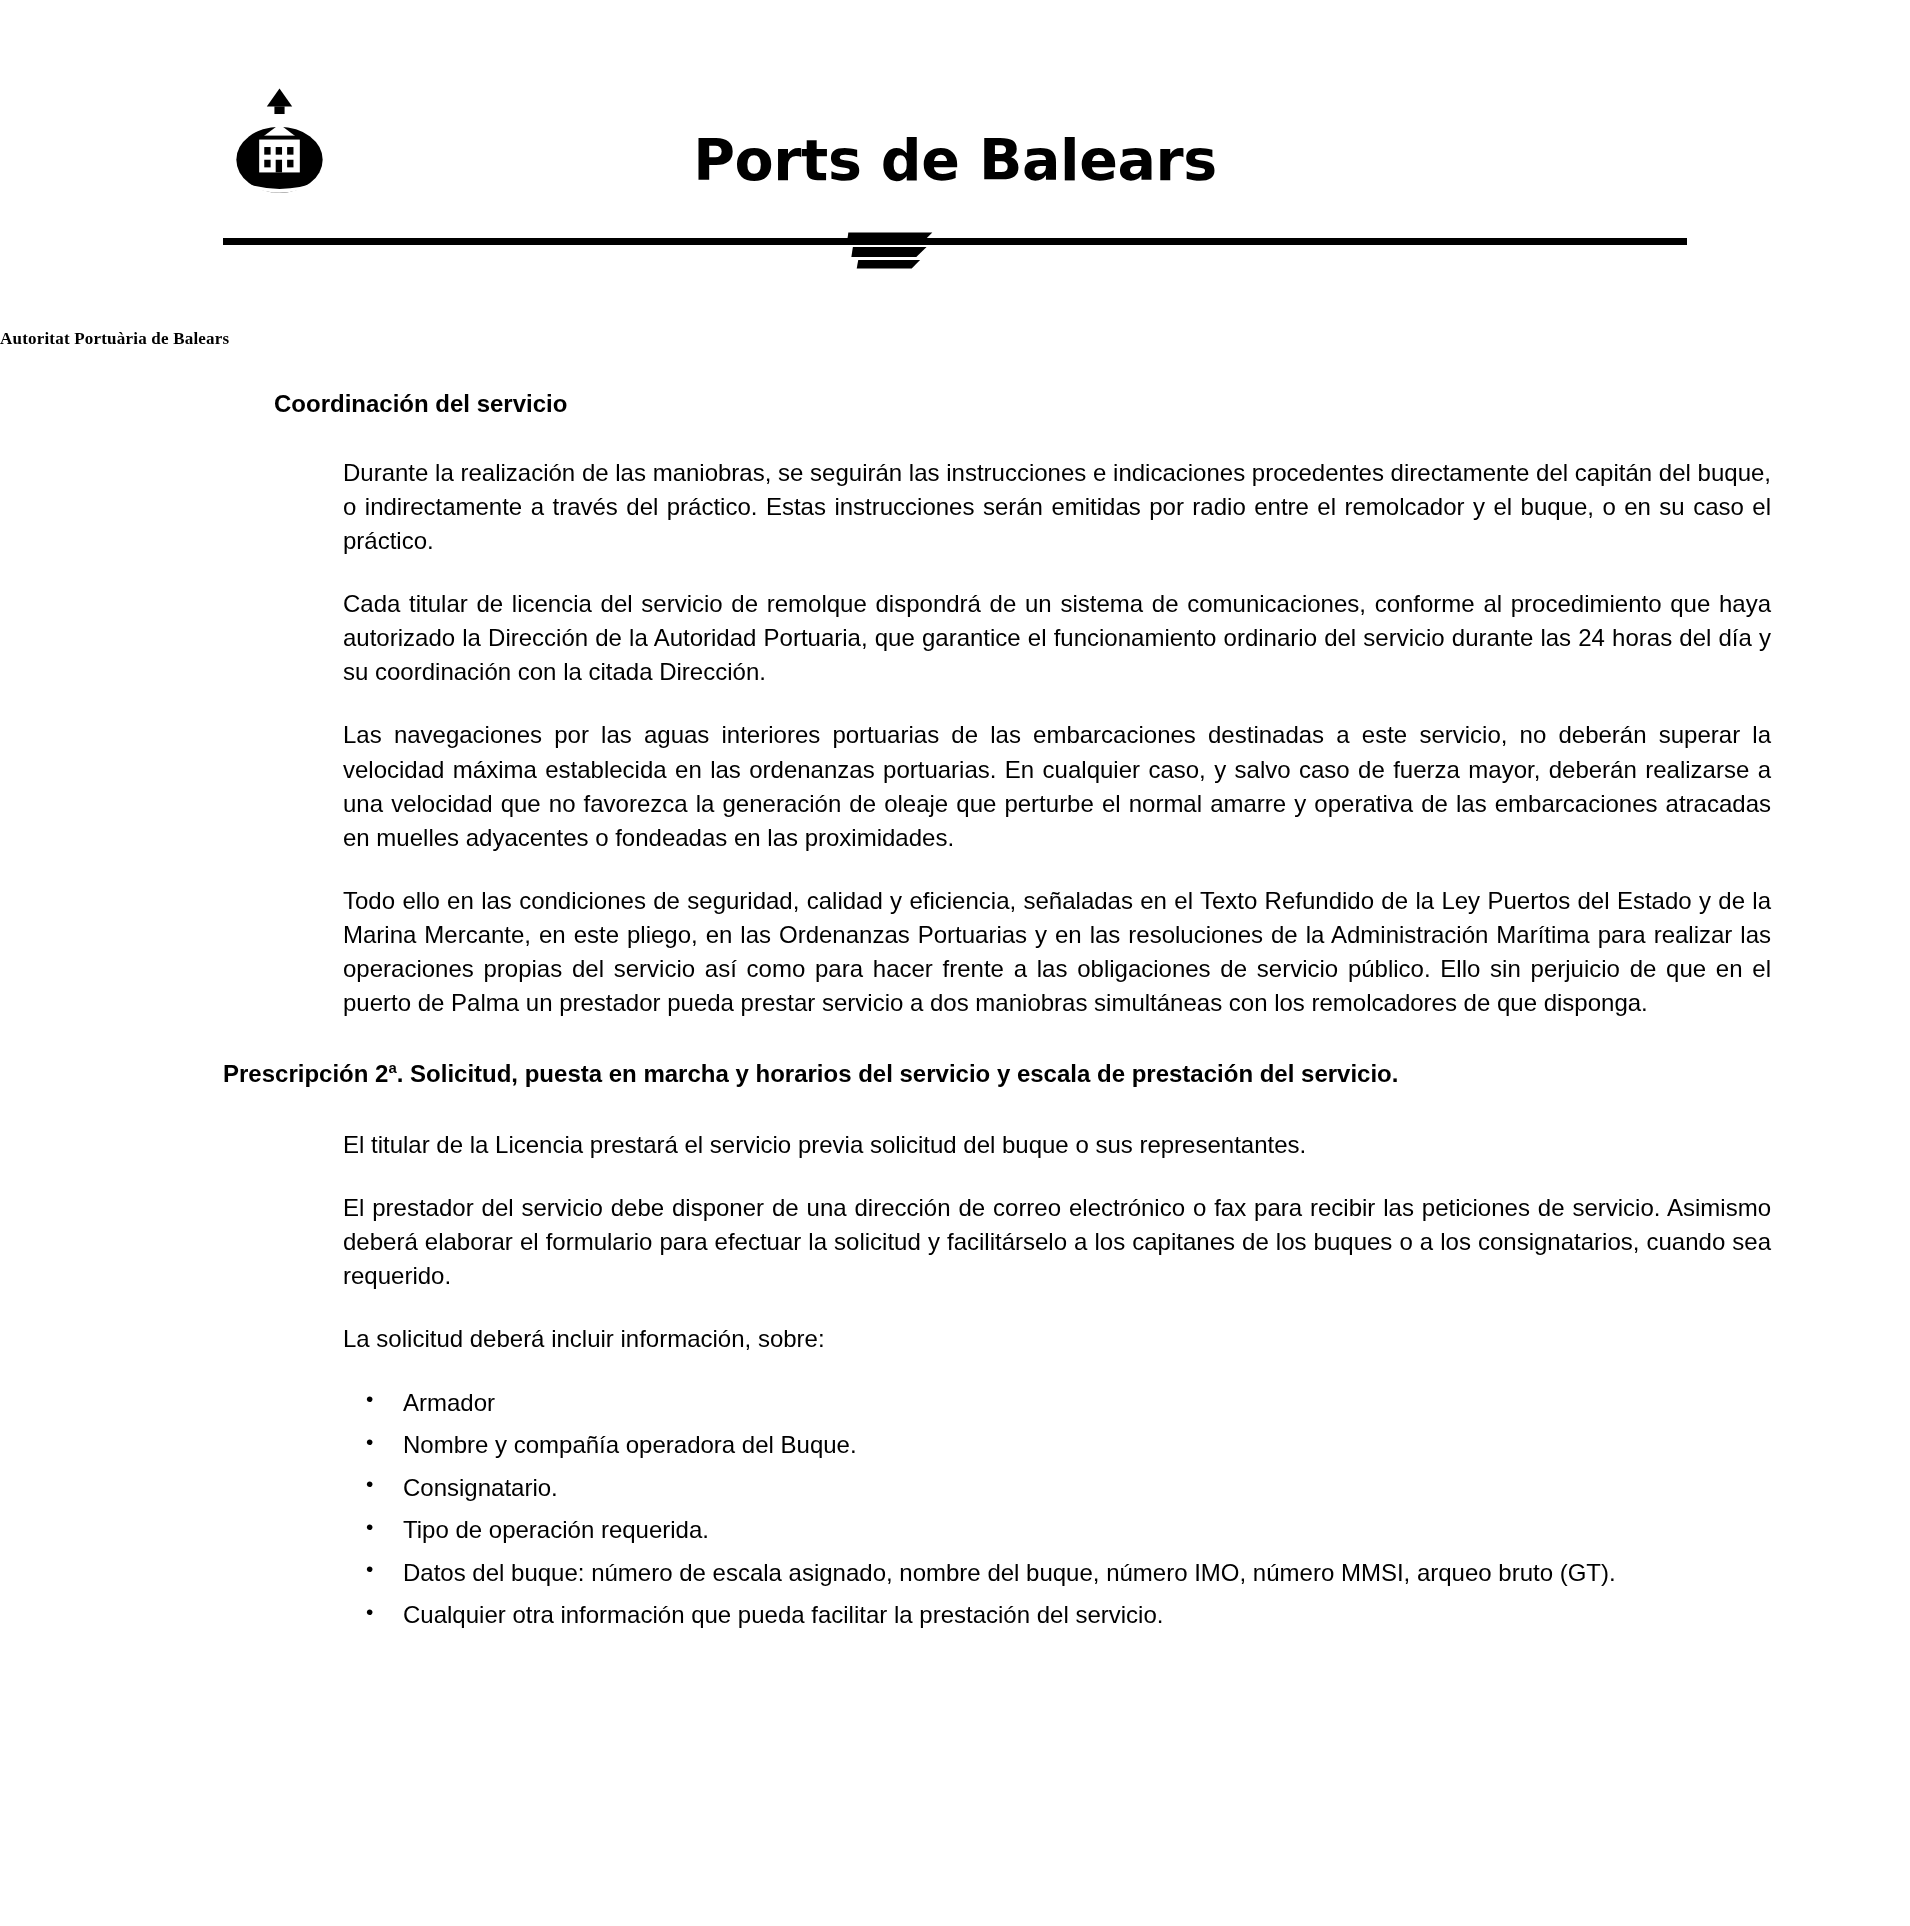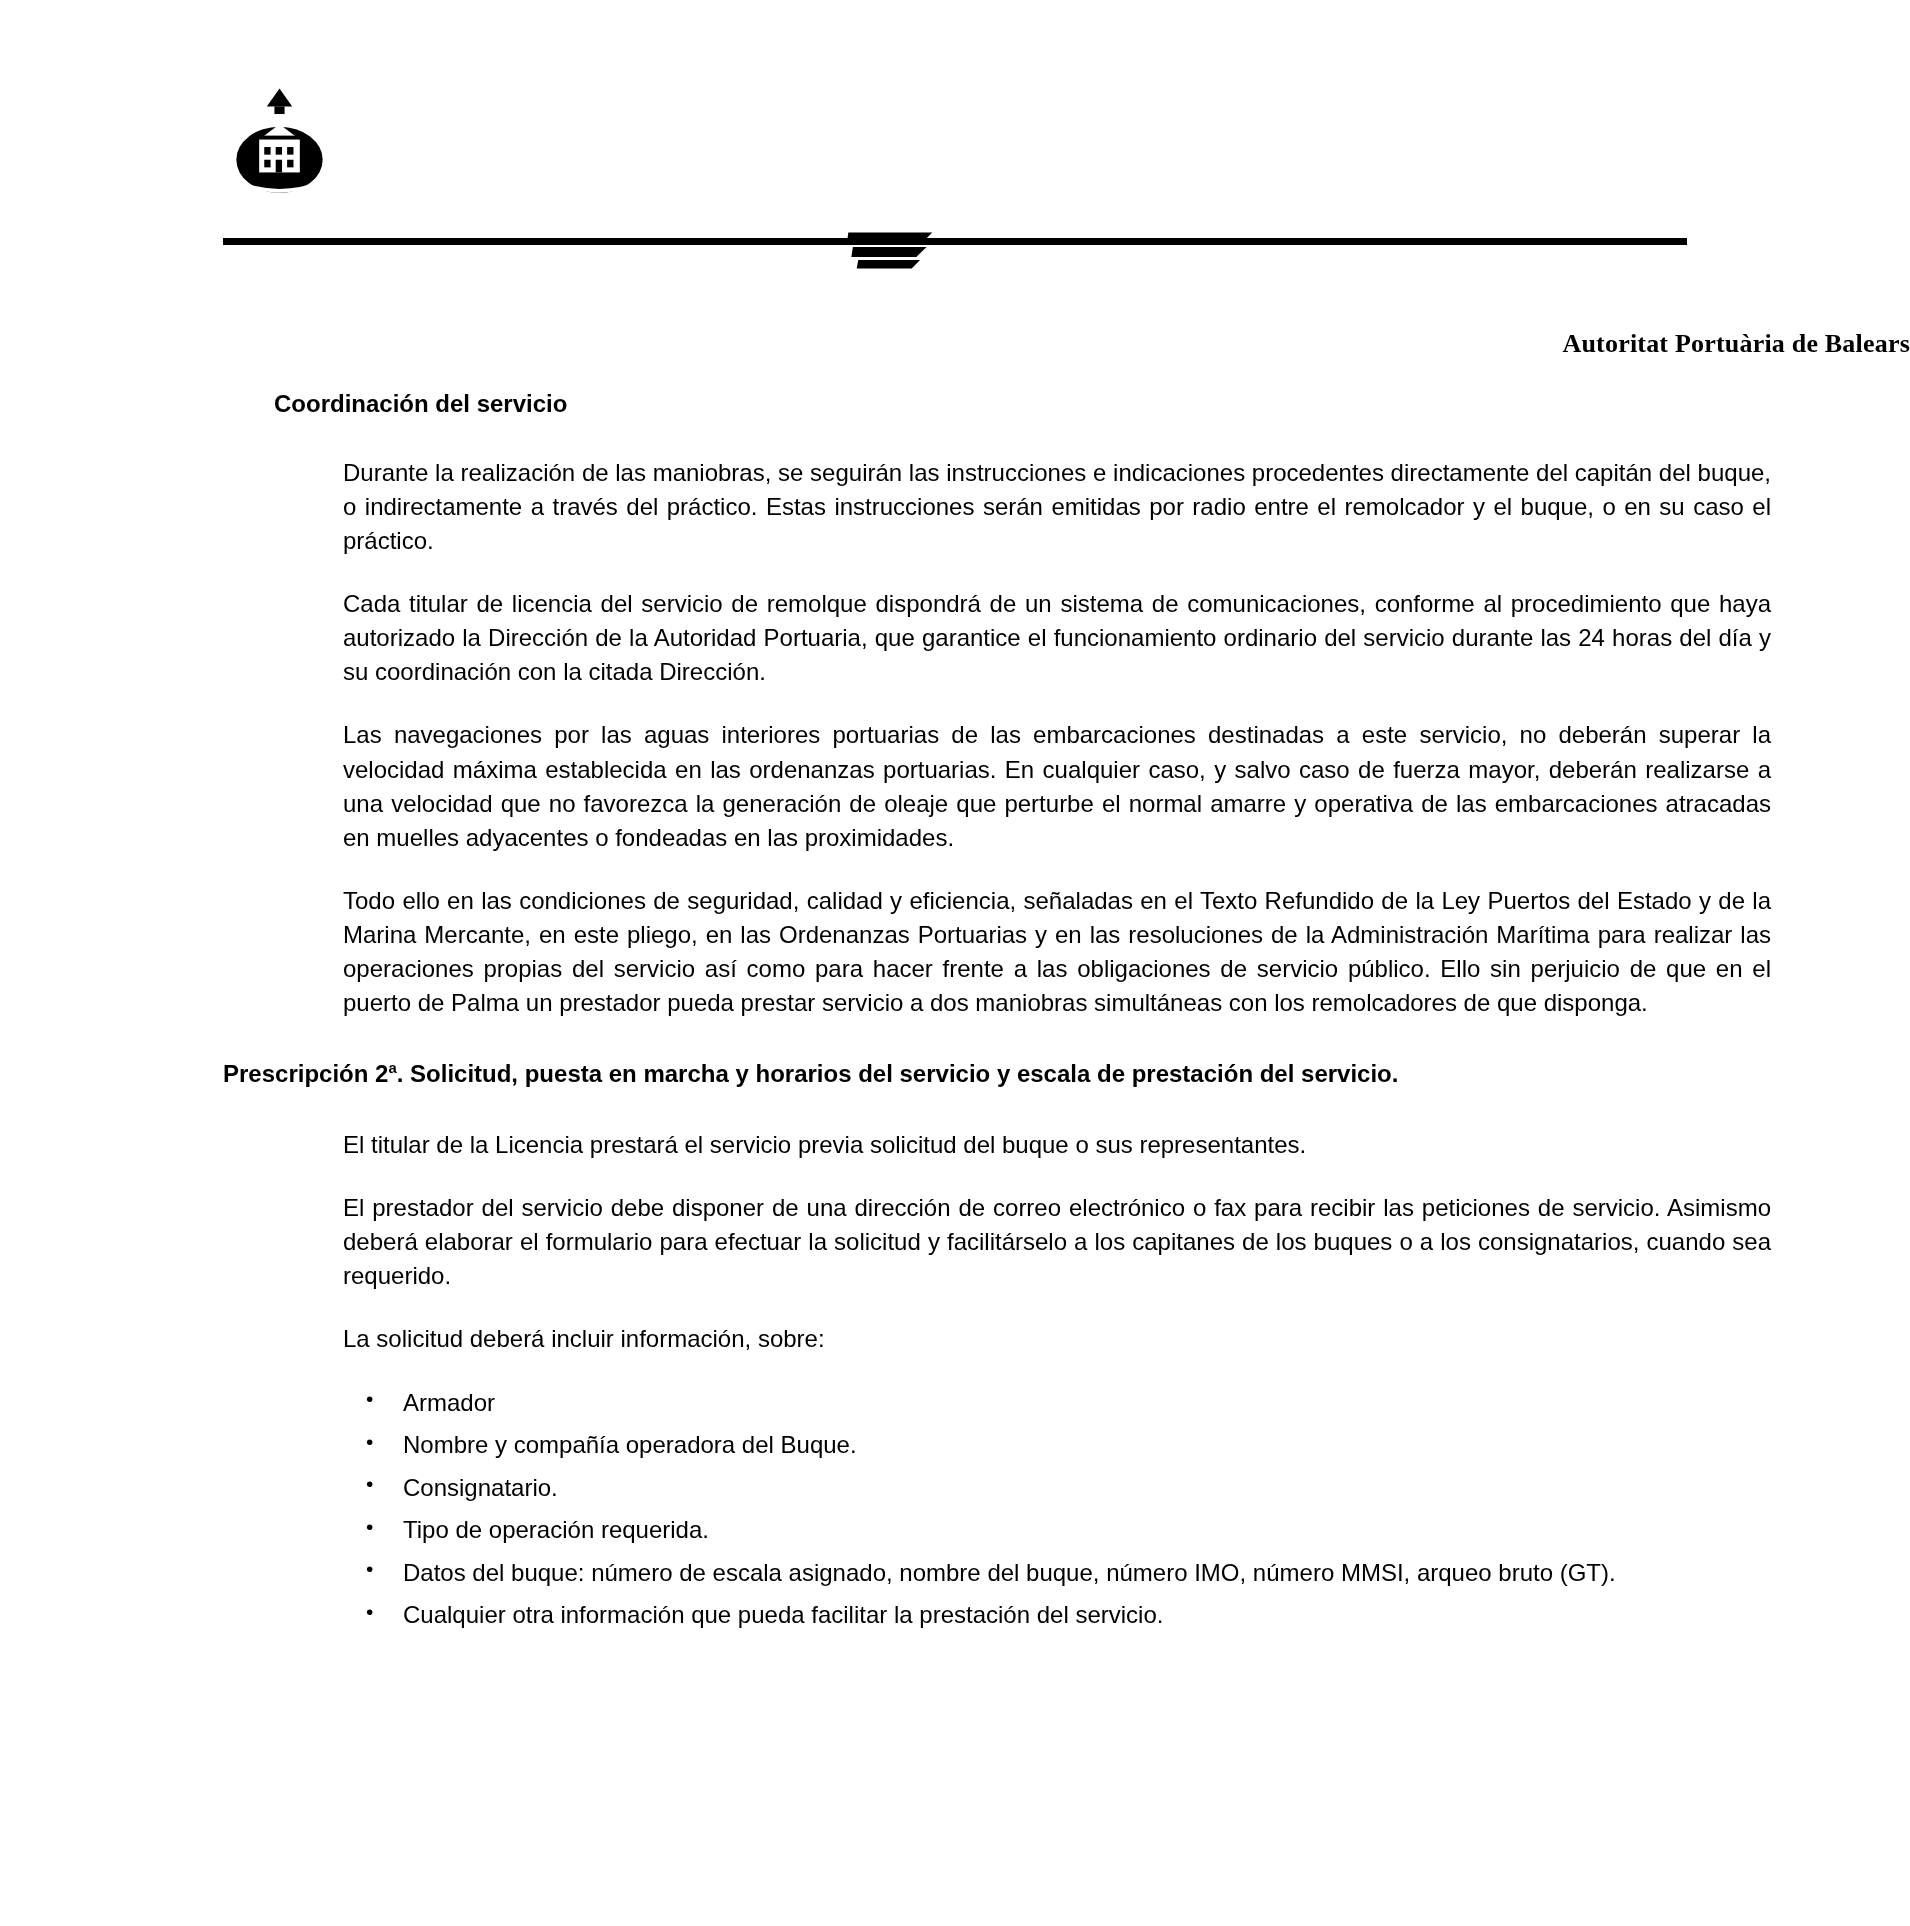--- a/index.html
+++ b/index.html
@@ -56,27 +56,27 @@
   }
   .header-swoosh {
     position: absolute;
     left: 844px;
     top: 231px;
     width: 127px;
     height: 42px;
   }
   .header-subtitle {
     position: absolute;
-    left: 16px;
+    left: 0;
     right: 0;
     top: 329px;
-    text-align: right;
+    text-align: left;
     font-family: "Liberation Serif", serif;
     font-weight: bold;
-    font-size: 26px;
+    font-size: 17px;
     letter-spacing: 0.2px;
   }
 
   
   .content {
     position: absolute;
     left: 0;
     top: 389px;
     width: 1910px;
   }
@@ -152,20 +152,21 @@
           <rect x="56" y="52" width="5" height="6"></rect>
           <rect x="38" y="62" width="5" height="6"></rect>
           <rect x="47" y="62" width="5" height="10"></rect>
           <rect x="56" y="62" width="5" height="6"></rect>
           <rect x="33" y="43" width="34" height="3"></rect>
         </g>
         <path d="M16 78 q34 14 68 0 q-34 20 -68 0 Z" fill="#fff"></path>
       </svg>
     </div>
 
+    <div class="header-title">Ports de Balears</div>
 
     <div class="header-rule"></div>
 
     <div class="header-swoosh">
       <svg viewBox="0 0 330 110" width="127" height="42">
         <path d="M10 4 L230 4 L200 34 L6 34 Z" fill="#000"></path>
         <path d="M22 42 L215 42 L188 68 L18 68 Z" fill="#000"></path>
         <path d="M36 76 L198 76 L176 98 L32 98 Z" fill="#000"></path>
       </svg>
     </div>

